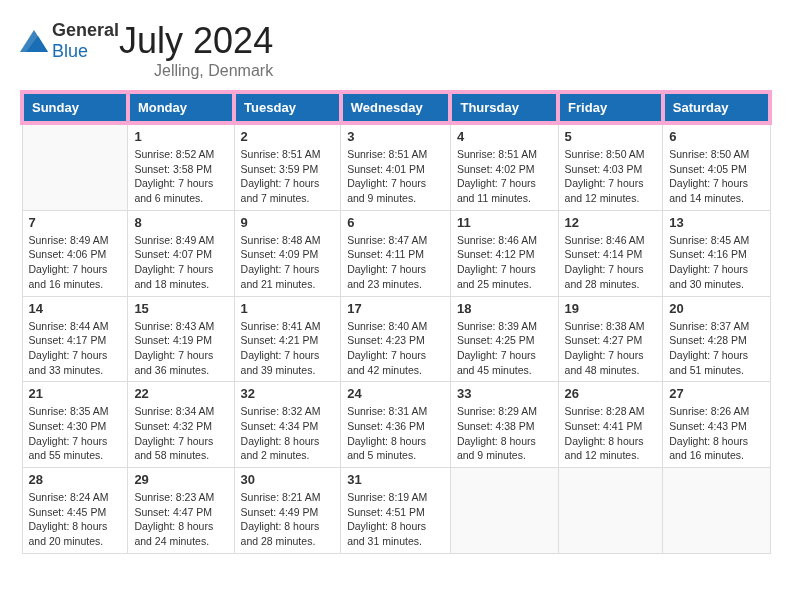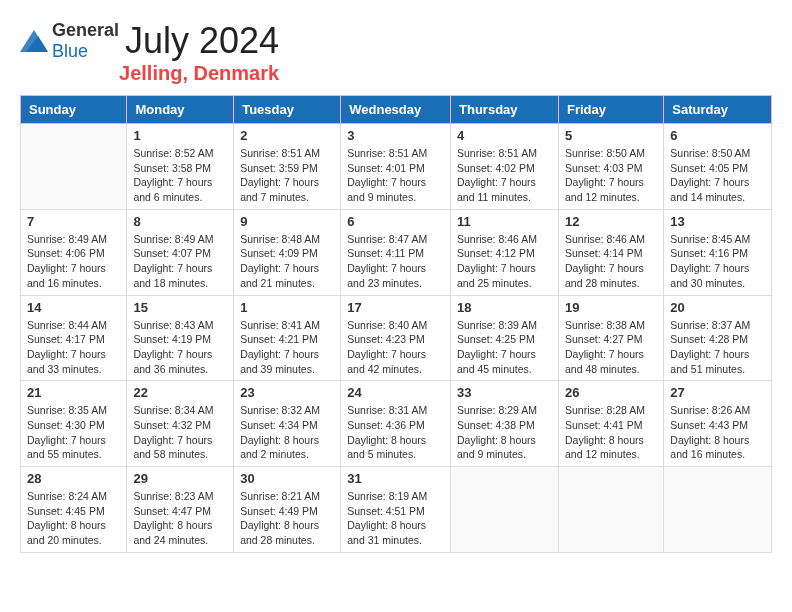--- a/index.html
+++ b/index.html
@@ -21,33 +21,33 @@
       gap: 4px;
     }
     .logo-text-general { font-size: 18px; font-weight: bold; color: #333; }
     .logo-text-blue { font-size: 18px; font-weight: normal; color: #1a6eb5; }
     .logo-icon {
       width: 28px;
       height: 22px;
     }
     .title-block { text-align: right; }
     .month-title { font-size: 36px; font-weight: normal; color: #222; }
-    .location { font-size: 20px; color: #ef4444; font-weight: bold; }
+    .location { font-size: 16px; color: #737373; }
     .calendar {
       width: 100%;
       border-collapse: collapse;
       border: 1px solid #ccc;
     }
     .calendar th {
       background: #1a6eb5;
       color: #fff;
       font-size: 13px;
       padding: 6px 8px;
       text-align: left;
-      border: 1px solid #f9a8d4;
+      border: 4px solid #f9a8d4;
     }
     .calendar td {
       vertical-align: top;
       border: 1px solid #ddd;
       padding: 4px 6px;
       font-size: 11px;
       color: #333;
       width: 113px;
       min-height: 90px;
     }
@@ -187,21 +187,21 @@
       <tr>
         <td>
           <span class="day-number">21</span>
           <div class="day-info">Sunrise: 8:35 AM<br>Sunset: 4:30 PM<br>Daylight: 7 hours and 55 minutes.</div>
         </td>
         <td>
           <span class="day-number">22</span>
           <div class="day-info">Sunrise: 8:34 AM<br>Sunset: 4:32 PM<br>Daylight: 7 hours and 58 minutes.</div>
         </td>
         <td>
-          <span class="day-number">23</span>
+          <span class="day-number">32</span>
           <div class="day-info">Sunrise: 8:32 AM<br>Sunset: 4:34 PM<br>Daylight: 8 hours and 2 minutes.</div>
         </td>
         <td>
           <span class="day-number">24</span>
           <div class="day-info">Sunrise: 8:31 AM<br>Sunset: 4:36 PM<br>Daylight: 8 hours and 5 minutes.</div>
         </td>
         <td>
           <span class="day-number">33</span>
           <div class="day-info">Sunrise: 8:29 AM<br>Sunset: 4:38 PM<br>Daylight: 8 hours and 9 minutes.</div>
         </td>

